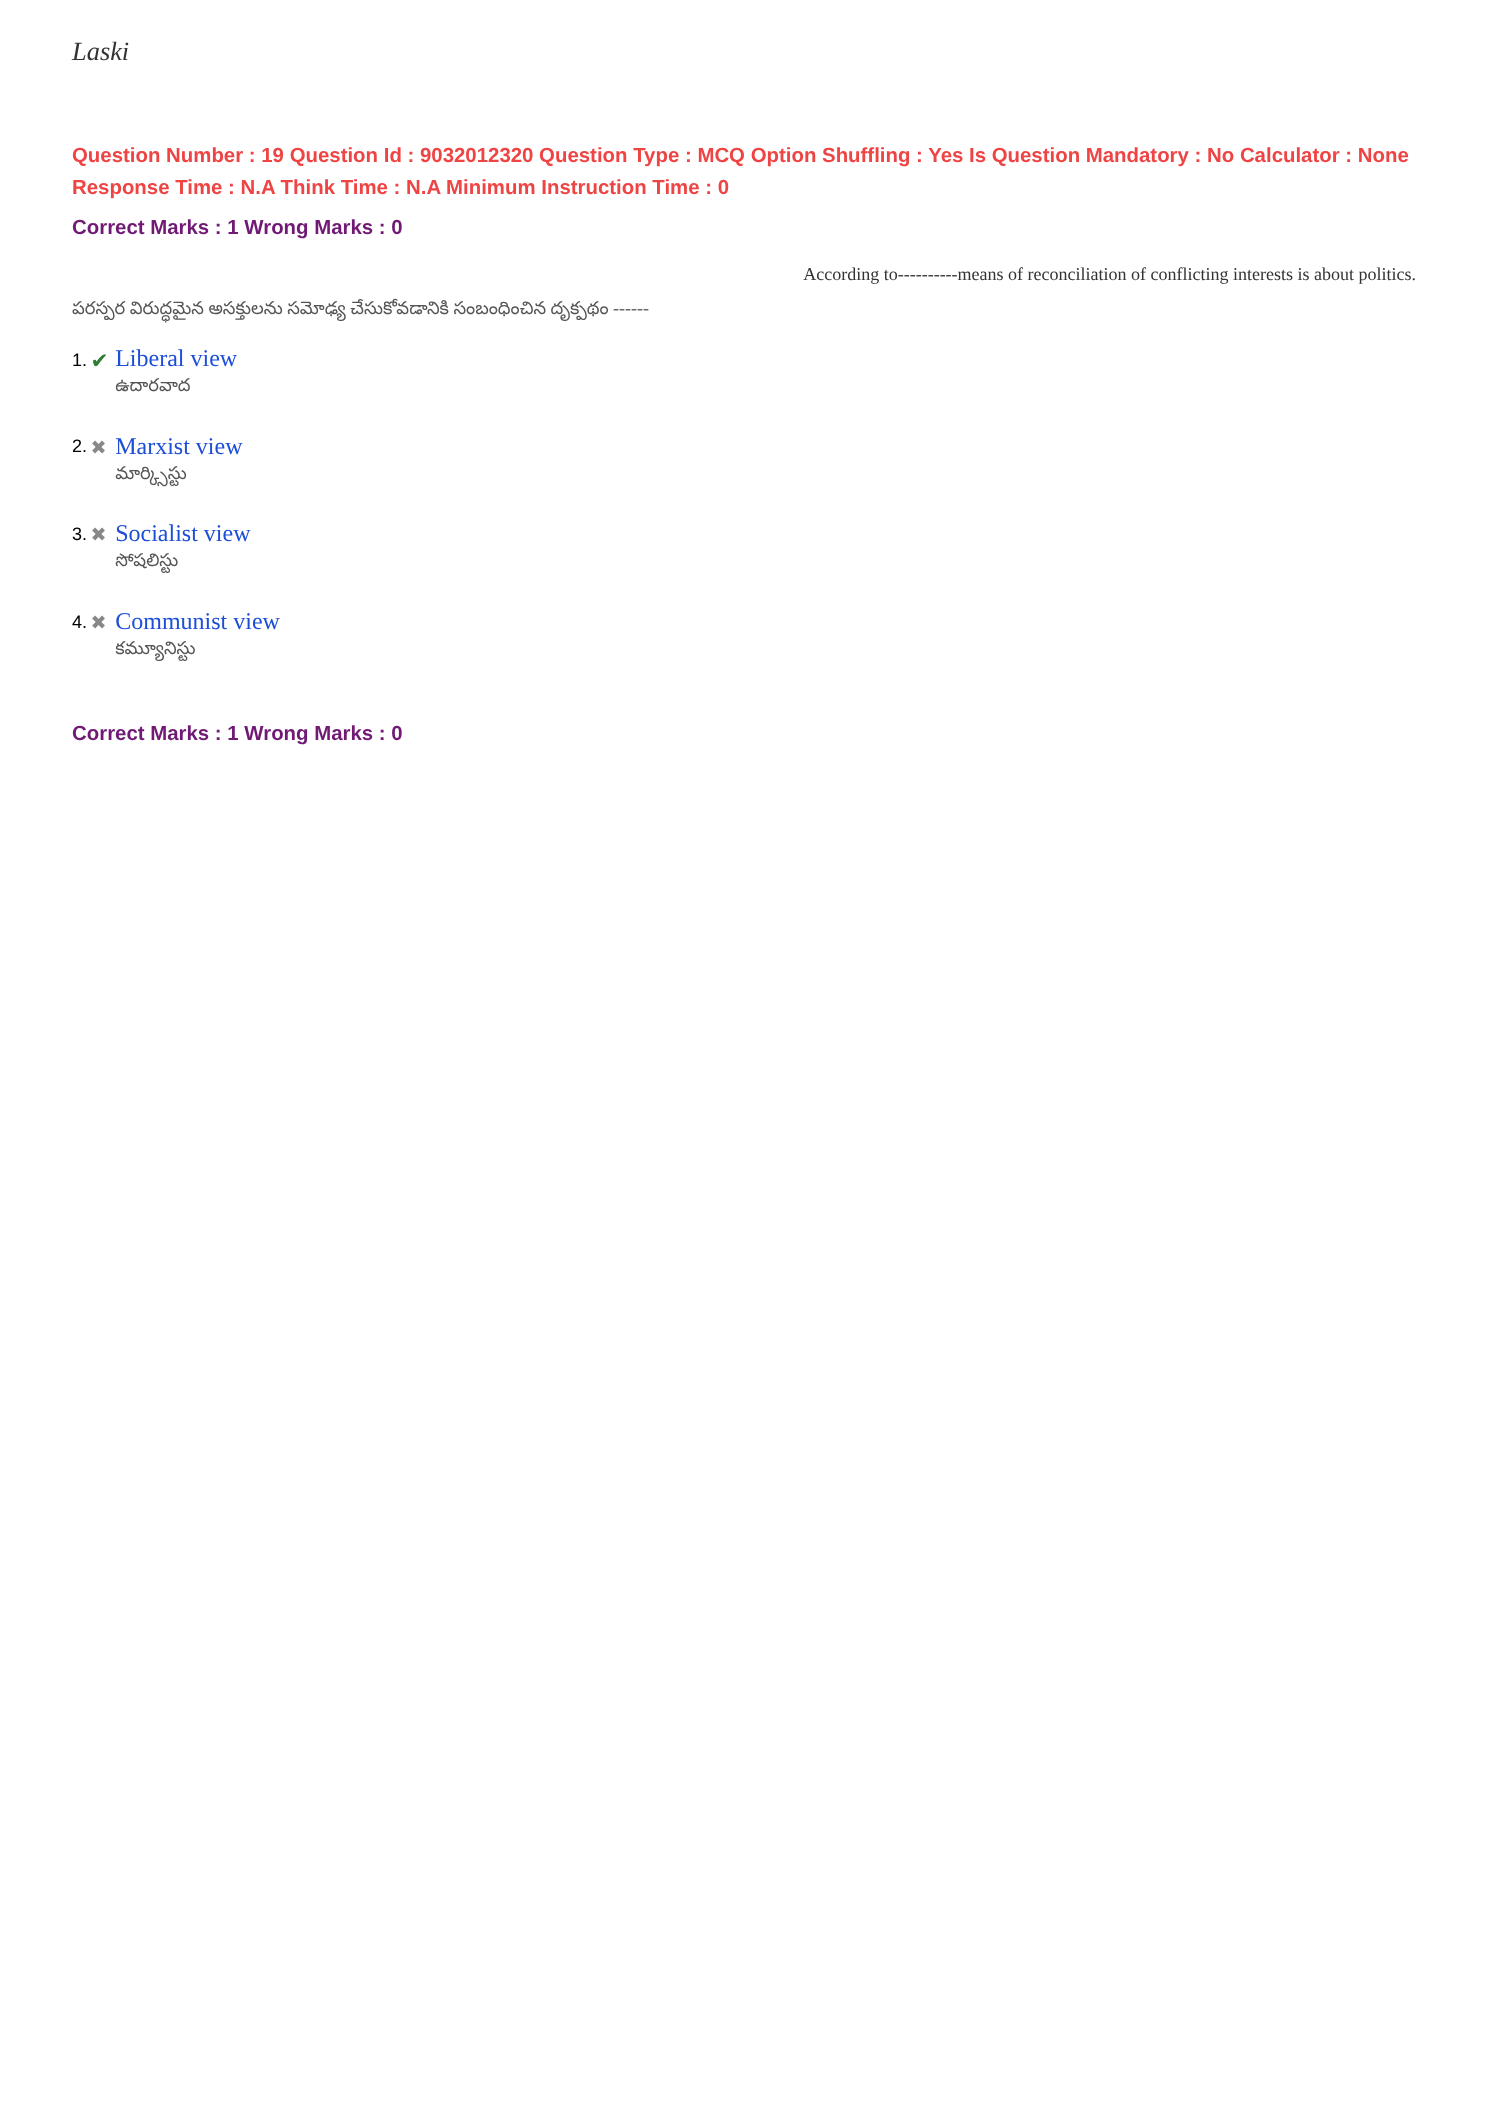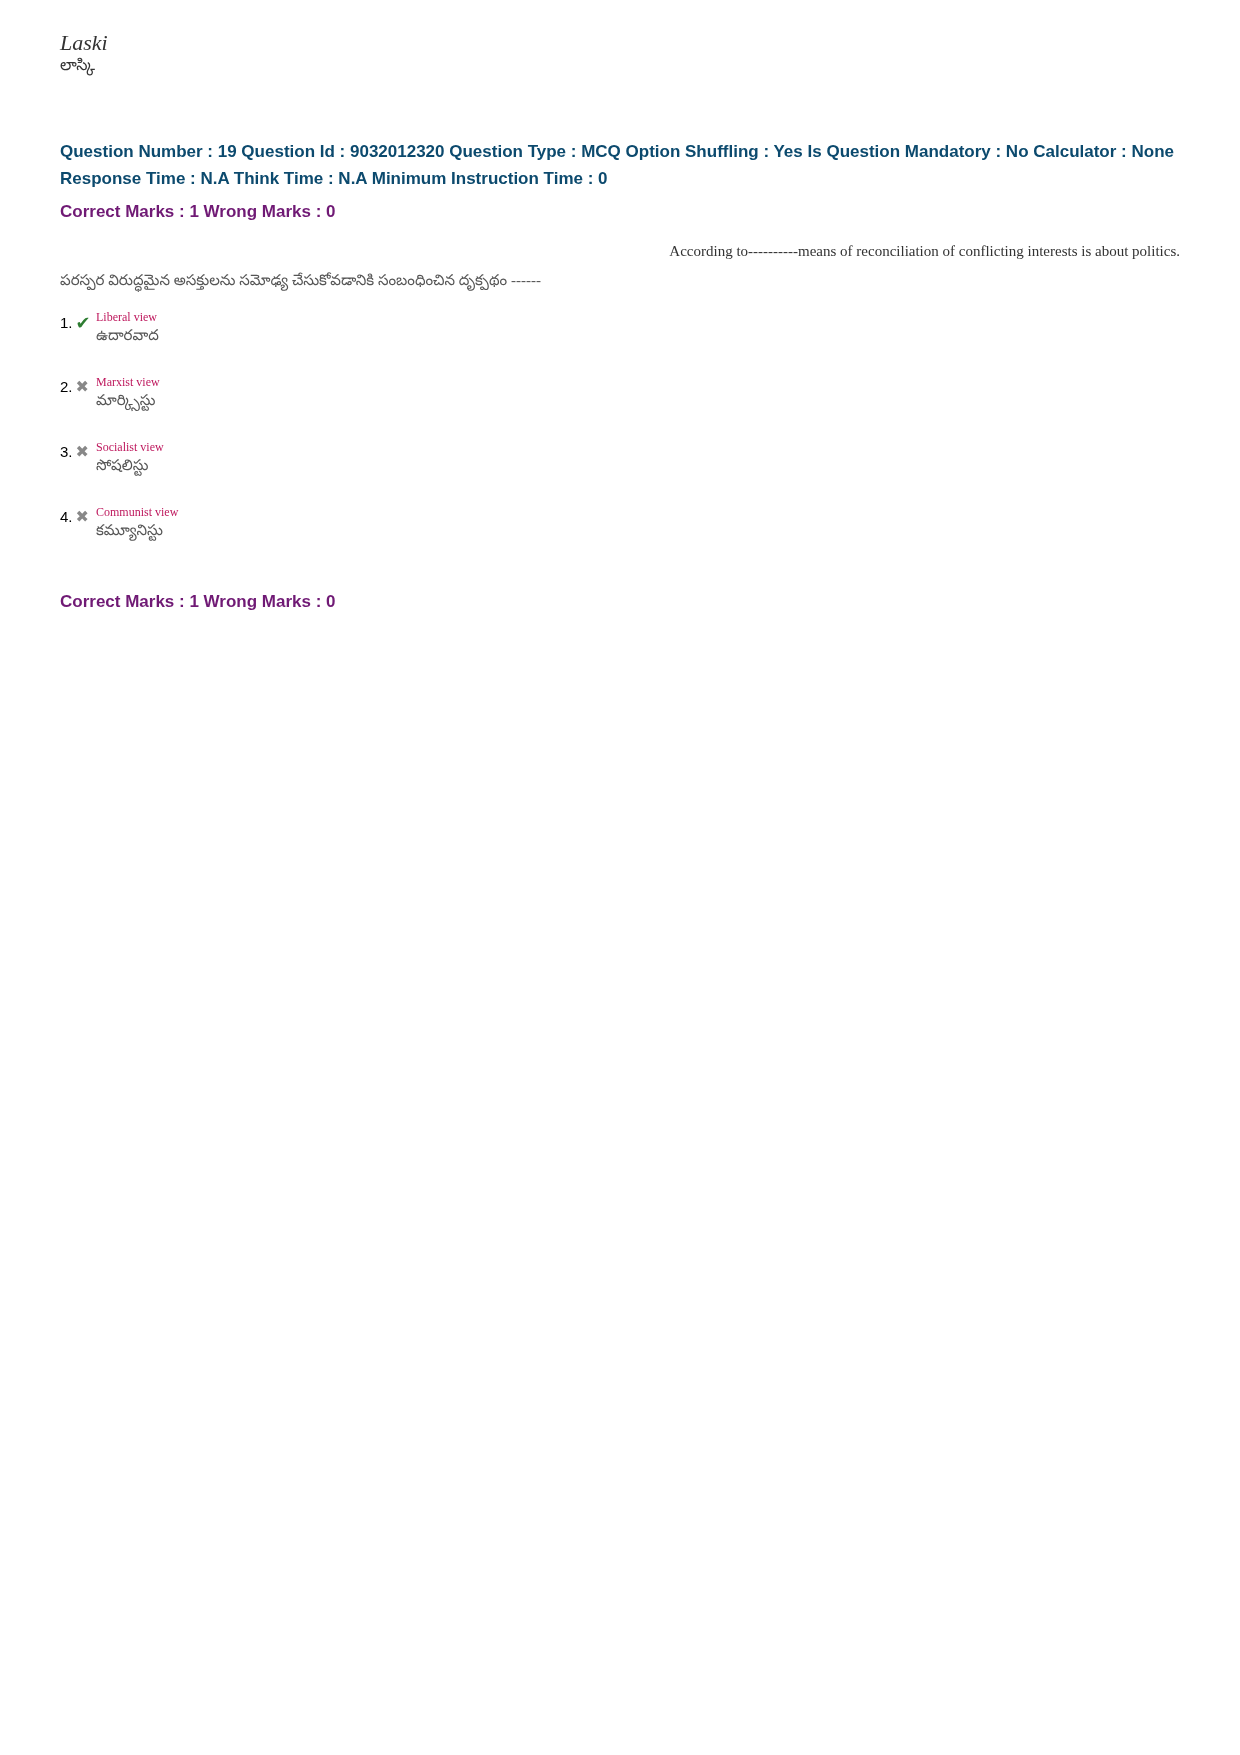--- a/index.html
+++ b/index.html
@@ -36,21 +36,21 @@
 
     .question-block {
       margin-bottom: 50px;
     }
 
     .question-meta {
       font-weight: bold;
       font-size: 17px;
       line-height: 1.6;
       margin-bottom: 10px;
-      color: #0c4a6e;
+      color: #ef4444;
     }
 
     .marks-line {
       font-weight: bold;
       font-size: 17px;
       margin-bottom: 18px;
       color: #701a75;
     }
 
     .question-text {
@@ -102,38 +102,37 @@
       color: #888;
       font-size: 16px;
     }
 
     .option-content {
       display: flex;
       flex-direction: column;
     }
 
     .option-english {
-      font-size: 12px;
+      font-size: 20px;
       font-family: Georgia, serif;
-      color: #be185d;
+      color: #1d4ed8;
       margin-bottom: 2px;
     }
 
     .option-telugu {
       font-size: 15px;
       font-family: Liberation Serif, serif;
       color: #555;
     }
   </style>
 </head>
 <body>
 
 <div class="logo-container">
   <div class="logo-title">Laski</div>
-  <div class="logo-subtitle">లాస్కి</div>
 </div>
 
 <div class="question-block">
   <div class="question-meta">Question Number : 19 Question Id : 9032012320 Question Type : MCQ Option Shuffling : Yes Is Question Mandatory : No Calculator : None Response Time : N.A Think Time : N.A Minimum Instruction Time : 0</div>
   <div class="marks-line">Correct Marks : 1 Wrong Marks : 0</div>
   <div class="question-text">According to----------means of reconciliation of conflicting interests is about politics.</div>
   <div class="question-text-telugu">పరస్పర విరుద్ధమైన అసక్తులను సమోఢ్య చేసుకోవడానికి సంబంధించిన దృక్పథం ------</div>
 
   <div class="option-item">
     <div class="option-number">

